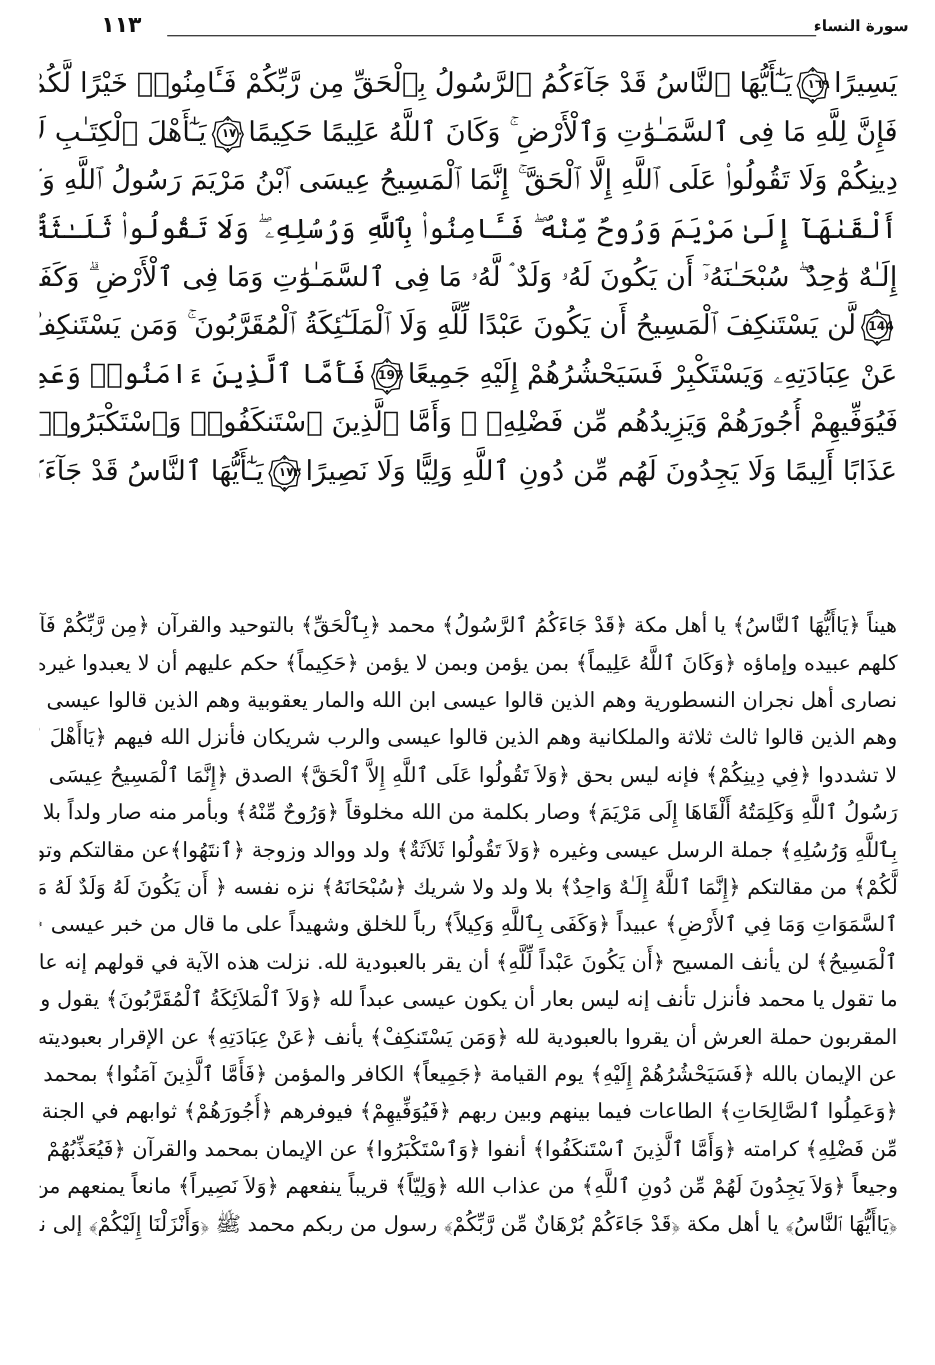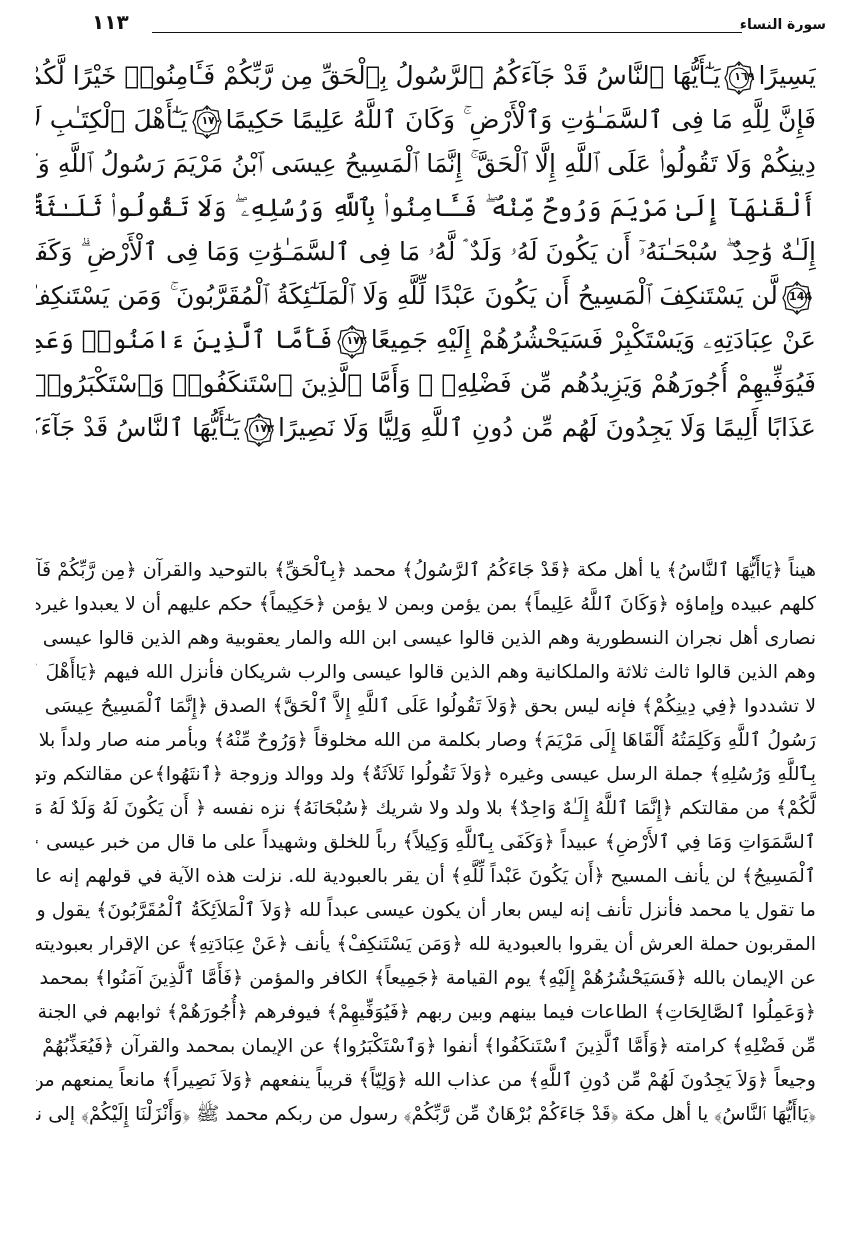--- a/index.html
+++ b/index.html
@@ -56,21 +56,21 @@
             <path d="M15 1 L19 5 L26 6 L27 13 L29 17 L27 21 L26 28 L19 29 L15 33 L11 29 L4 28 L3 21 L1 17 L3 13 L4 6 L11 5 Z" fill="none" stroke="#111" stroke-width="1.3"></path>
             <ellipse cx="15" cy="17" rx="9.5" ry="10" fill="none" stroke="#111" stroke-width="1.2"></ellipse>
             <circle cx="15" cy="3.5" r="1.2" fill="#111"></circle>
             <circle cx="15" cy="30.5" r="1.2" fill="#111"></circle>
           </svg><span class="num">144</span></span><span>لَّن يَسْتَنكِفَ ٱلْمَسِيحُ أَن يَكُونَ عَبْدًا لِّلَّهِ وَلَا ٱلْمَلَـٰٓئِكَةُ ٱلْمُقَرَّبُونَ ۚ وَمَن يَسْتَنكِفْ</span></div>
       <div class="qline"><span>عَنْ عِبَادَتِهِۦ وَيَسْتَكْبِرْ فَسَيَحْشُرُهُمْ إِلَيْهِ جَمِيعًا</span><span class="marker"><svg width="30" height="34" viewBox="0 0 30 34">
             <path d="M15 1 L19 5 L26 6 L27 13 L29 17 L27 21 L26 28 L19 29 L15 33 L11 29 L4 28 L3 21 L1 17 L3 13 L4 6 L11 5 Z" fill="none" stroke="#111" stroke-width="1.3"></path>
             <ellipse cx="15" cy="17" rx="9.5" ry="10" fill="none" stroke="#111" stroke-width="1.2"></ellipse>
             <circle cx="15" cy="3.5" r="1.2" fill="#111"></circle>
             <circle cx="15" cy="30.5" r="1.2" fill="#111"></circle>
-          </svg><span class="num">١٧٢</span></span><span>فَأَمَّا ٱلَّذِينَ ءَامَنُوا۟ وَعَمِلُوا۟ ٱلصَّـٰلِحَـٰتِ</span></div>
+          </svg><span class="num">197</span></span><span>فَأَمَّا ٱلَّذِينَ ءَامَنُوا۟ وَعَمِلُوا۟ ٱلصَّـٰلِحَـٰتِ</span></div>
       <div class="qline"><span>فَيُوَفِّيهِمْ أُجُورَهُمْ وَيَزِيدُهُم مِّن فَضْلِهِۦ ۖ وَأَمَّا ٱلَّذِينَ ٱسْتَنكَفُوا۟ وَٱسْتَكْبَرُوا۟ فَيُعَذِّبُهُمْ</span></div>
       <div class="qline"><span>عَذَابًا أَلِيمًا وَلَا يَجِدُونَ لَهُم مِّن دُونِ ٱللَّهِ وَلِيًّا وَلَا نَصِيرًا</span><span class="marker"><svg width="30" height="34" viewBox="0 0 30 34">
             <path d="M15 1 L19 5 L26 6 L27 13 L29 17 L27 21 L26 28 L19 29 L15 33 L11 29 L4 28 L3 21 L1 17 L3 13 L4 6 L11 5 Z" fill="none" stroke="#111" stroke-width="1.3"></path>
             <ellipse cx="15" cy="17" rx="9.5" ry="10" fill="none" stroke="#111" stroke-width="1.2"></ellipse>
             <circle cx="15" cy="3.5" r="1.2" fill="#111"></circle>
             <circle cx="15" cy="30.5" r="1.2" fill="#111"></circle>
           </svg><span class="num">١٧٣</span></span><span>يَـٰٓأَيُّهَا ٱلنَّاسُ قَدْ جَآءَكُم بُرْهَـٰنٌ</span></div>
     </div>
 
   <div class="tafsir" id="tafsir">

